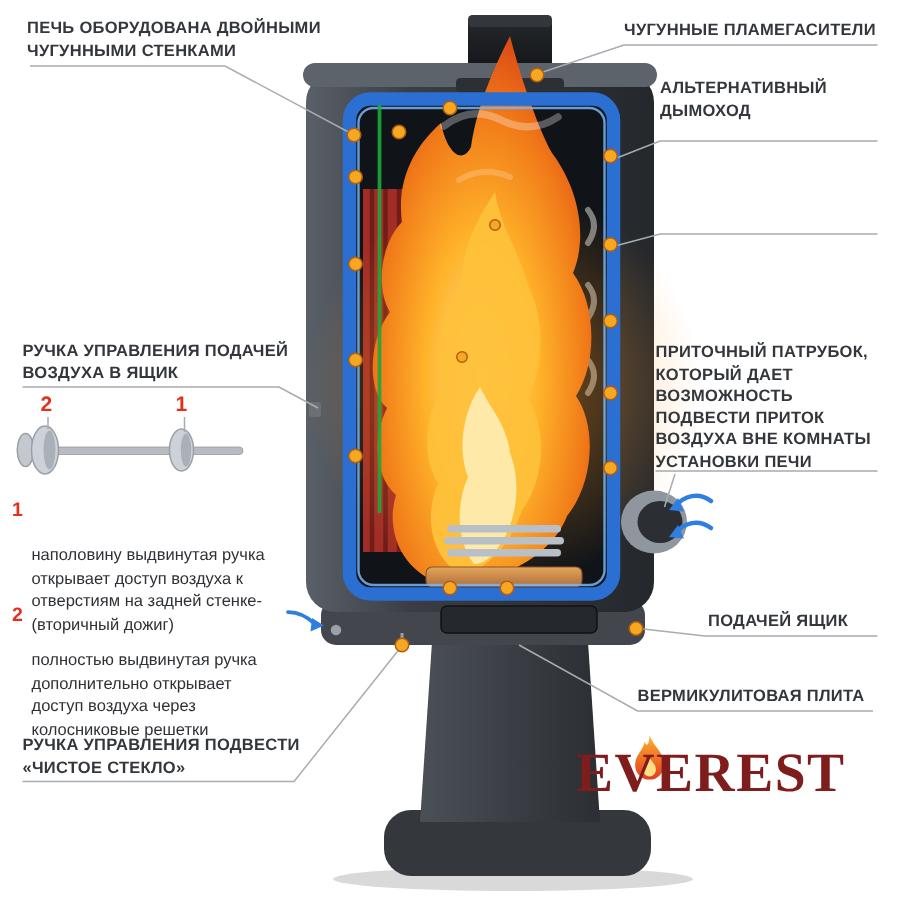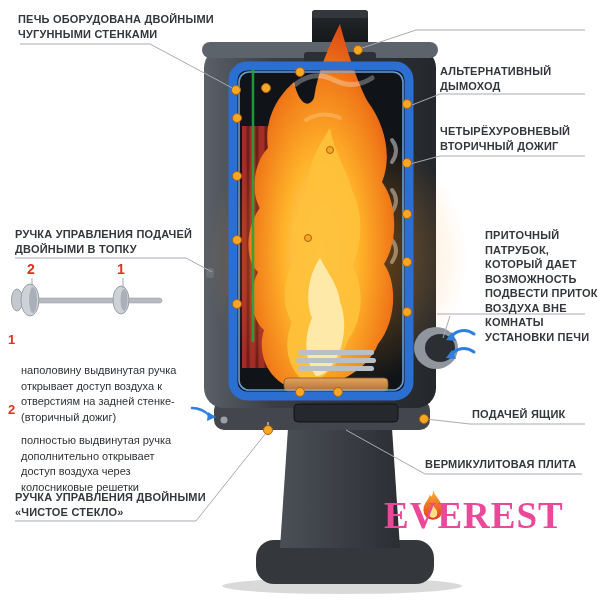--- a/index.html
+++ b/index.html
@@ -7,21 +7,21 @@
           font-family:"Liberation Sans",sans-serif;}
   .art{position:absolute;left:0;top:0;width:600px;height:600px;}
   .lbl{position:absolute;font:700 11px/1.32 "Liberation Sans",sans-serif;color:#33373c;
        white-space:pre-line;letter-spacing:.2px;z-index:3;}
   .note{position:absolute;width:194px;font:400 11px/1.42 "Liberation Sans",sans-serif;
         color:#2e3236;white-space:pre-line;padding-left:13px;z-index:3;}
   .note .num{position:absolute;left:0;top:-1px;color:#e0301e;font-weight:700;font-size:13px;}
   .hnum{position:absolute;font:700 14px "Liberation Sans",sans-serif;color:#e0301e;z-index:3;}
   .logo{position:absolute;left:384px;top:497px;width:212px;height:52px;z-index:3;}
   .logo-text{position:relative;z-index:2;font:700 37px/1 "Liberation Serif",serif;
-             color:#ec4899;letter-spacing:1px;}
+             color:#7f1d1d;letter-spacing:1px;}
   .logo-flame{position:absolute;left:36px;top:-7px;z-index:1;}
 </style>
 </head>
 <body>
 
 <div class="canvas">
 
   <svg class="art" viewBox="0 0 600 600" xmlns="http://www.w3.org/2000/svg">
     <defs>
       <linearGradient id="bodyGrad" x1="0" y1="0" x2="1" y2="0">
@@ -174,35 +174,34 @@
         <circle cx="338" cy="392" r="4.5"></circle>
       <circle cx="330" cy="150" r="3.5"></circle>
         <circle cx="308" cy="238" r="3.5"></circle>
       <circle cx="424" cy="419" r="4.5"></circle>
         <circle cx="268" cy="430" r="4.5"></circle>
     </g>
   </svg>
 
   <div class="lbl" style="left:18px;top:12px;">ПЕЧЬ ОБОРУДОВАНА ДВОЙНЫМИ
 ЧУГУННЫМИ СТЕНКАМИ</div>
-  <div class="lbl" style="left:440px;top:64px;">АЛЬТЕРНАТИВНЫЙ
+  <div class="lbl" style="left:416px;top:13px;">ЧУГУННЫЕ ПЛАМЕГАСИТЕЛИ</div>
+  <div class="lbl" style="left:440px;top:52px;">АЛЬТЕРНАТИВНЫЙ
 ДЫМОХОД</div>
-  <div class="lbl" style="left:440px;top:124px;">ЧЕТЫРЁХУРОВНЕВЫЙ
-ВТОРИЧНЫЙ ДОЖИГ</div>
-  <div class="lbl" style="left:437px;top:228px;padding-left:48px;">ПРИТОЧНЫЙ ПАТРУБОК,
+  <div class="lbl" style="left:437px;top:228px;">ПРИТОЧНЫЙ ПАТРУБОК,
 КОТОРЫЙ ДАЕТ
 ВОЗМОЖНОСТЬ
 ПОДВЕСТИ ПРИТОК
 ВОЗДУХА ВНЕ КОМНАТЫ
 УСТАНОВКИ ПЕЧИ</div>
   <div class="lbl" style="left:472px;top:407px;">ПОДАЧЕЙ ЯЩИК</div>
   <div class="lbl" style="left:425px;top:457px;text-align:center;">ВЕРМИКУЛИТОВАЯ ПЛИТА</div>
   <div class="lbl" style="left:15px;top:227px;">РУЧКА УПРАВЛЕНИЯ ПОДАЧЕЙ
-ДВОЙНЫМИ В ТОПКУ</div>
-  <div class="lbl" style="left:15px;top:490px;">РУЧКА УПРАВЛЕНИЯ ДВОЙНЫМИ
+ВОЗДУХА В ЯЩИК</div>
+  <div class="lbl" style="left:15px;top:490px;">РУЧКА УПРАВЛЕНИЯ ПОДВЕСТИ
 «ЧИСТОЕ СТЕКЛО»</div>
 
   <div class="hnum" style="left:27px;top:261px;">2</div>
   <div class="hnum" style="left:117px;top:261px;">1</div>
 
   <div class="note" style="left:8px;top:332px;">
     <span class="num">1</span>
     <span>наполовину выдвинутая ручка
 открывает доступ воздуха к
 отверстиям на задней стенке-

